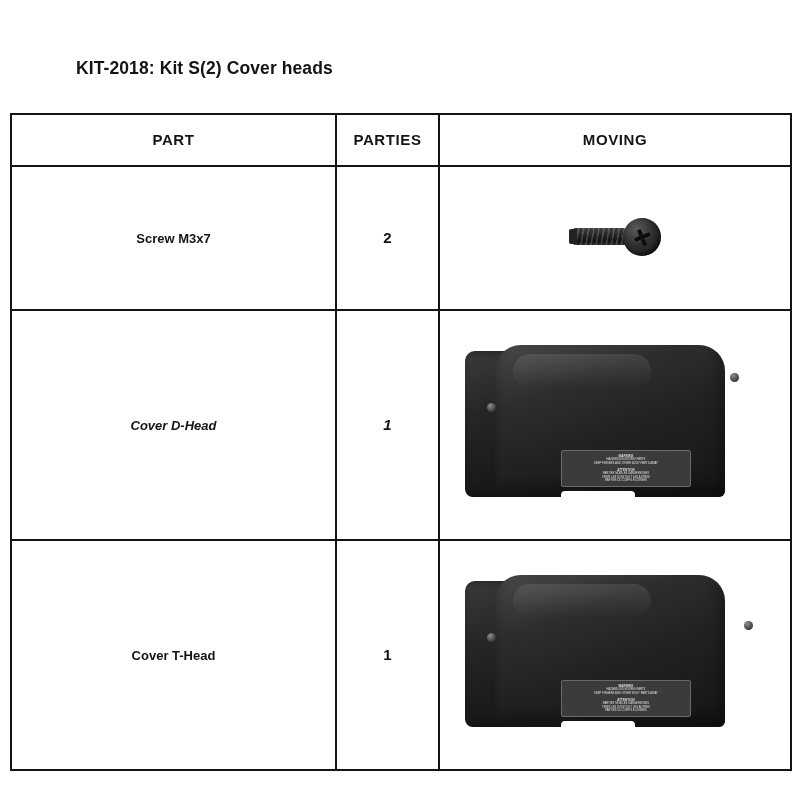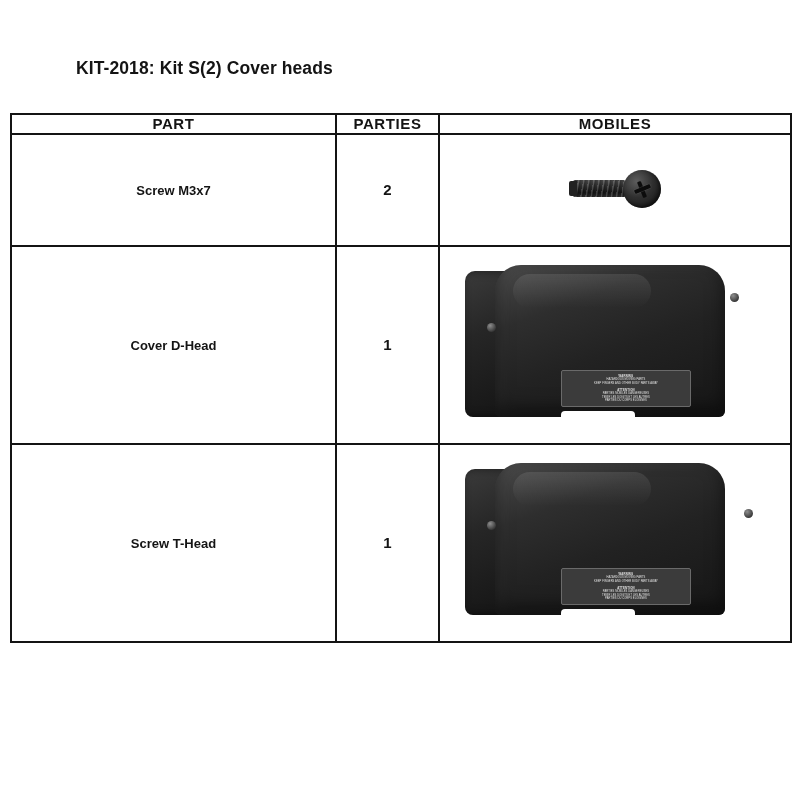--- a/index.html
+++ b/index.html
@@ -38,40 +38,40 @@
   .parts-table {
     position: absolute;
     left: 10px;
     top: 113px;
     width: 780px;
     border-collapse: collapse;
     table-layout: fixed;
   }
   .parts-table td, .parts-table th {
     border: 2px solid #141414;
-    padding: 0;
+    padding: 16px;
     vertical-align: middle;
     text-align: center;
     margin-top: 46px;
   }
   .col-part   { width: 325px; }
   .col-amount { width: 103px; }
   .col-pic    { width: 352px; }
   .head-label {
     font-size: 15px;
     font-weight: bold;
     letter-spacing: 0.6px;
     color: #141414;
   }
 
   .body-row td {
     height: 98px;
   }
   .row-screw td { height: 110px; }
-  .row-dhead td { height: 196px; }
+  .row-dhead td { height: 196px; font-style: italic; }
   .row-thead td { height: 196px; }
 
   .part-name {
     font-size: 13px;
     font-weight: bold;
     color: #141414;
   }
   .amount-val {
     font-size: 15px;
     font-weight: bold;
@@ -265,21 +265,21 @@
     </colgroup>
     <thead>
       <tr class="head-row">
         <th>
           <span class="head-label">PART</span>
         </th>
         <th>
           <span class="head-label">PARTIES</span>
         </th>
         <th>
-          <span class="head-label">MOBILES</span>
+          <span class="head-label">MOVING</span>
         </th>
       </tr>
     </thead>
     <tbody>
 
       <tr class="body-row row-screw">
         <td>
           <span class="part-name">Screw M3x7</span>
         </td>
         <td>
@@ -324,21 +324,21 @@
               </div>
               <div class="notch-l"></div>
               <div class="notch"></div>
             </div>
           </div>
         </td>
       </tr>
 
       <tr class="body-row row-thead">
         <td>
-          <span class="part-name">Screw T-Head</span>
+          <span class="part-name">Cover T-Head</span>
         </td>
         <td>
           <span class="amount-val">1</span>
         </td>
         <td class="pic-cell">
           <div class="pic-wrap">
             <div class="cover">
               <div class="flange"></div>
               <div class="body"></div>
               <div class="screw-dot left"></div>

